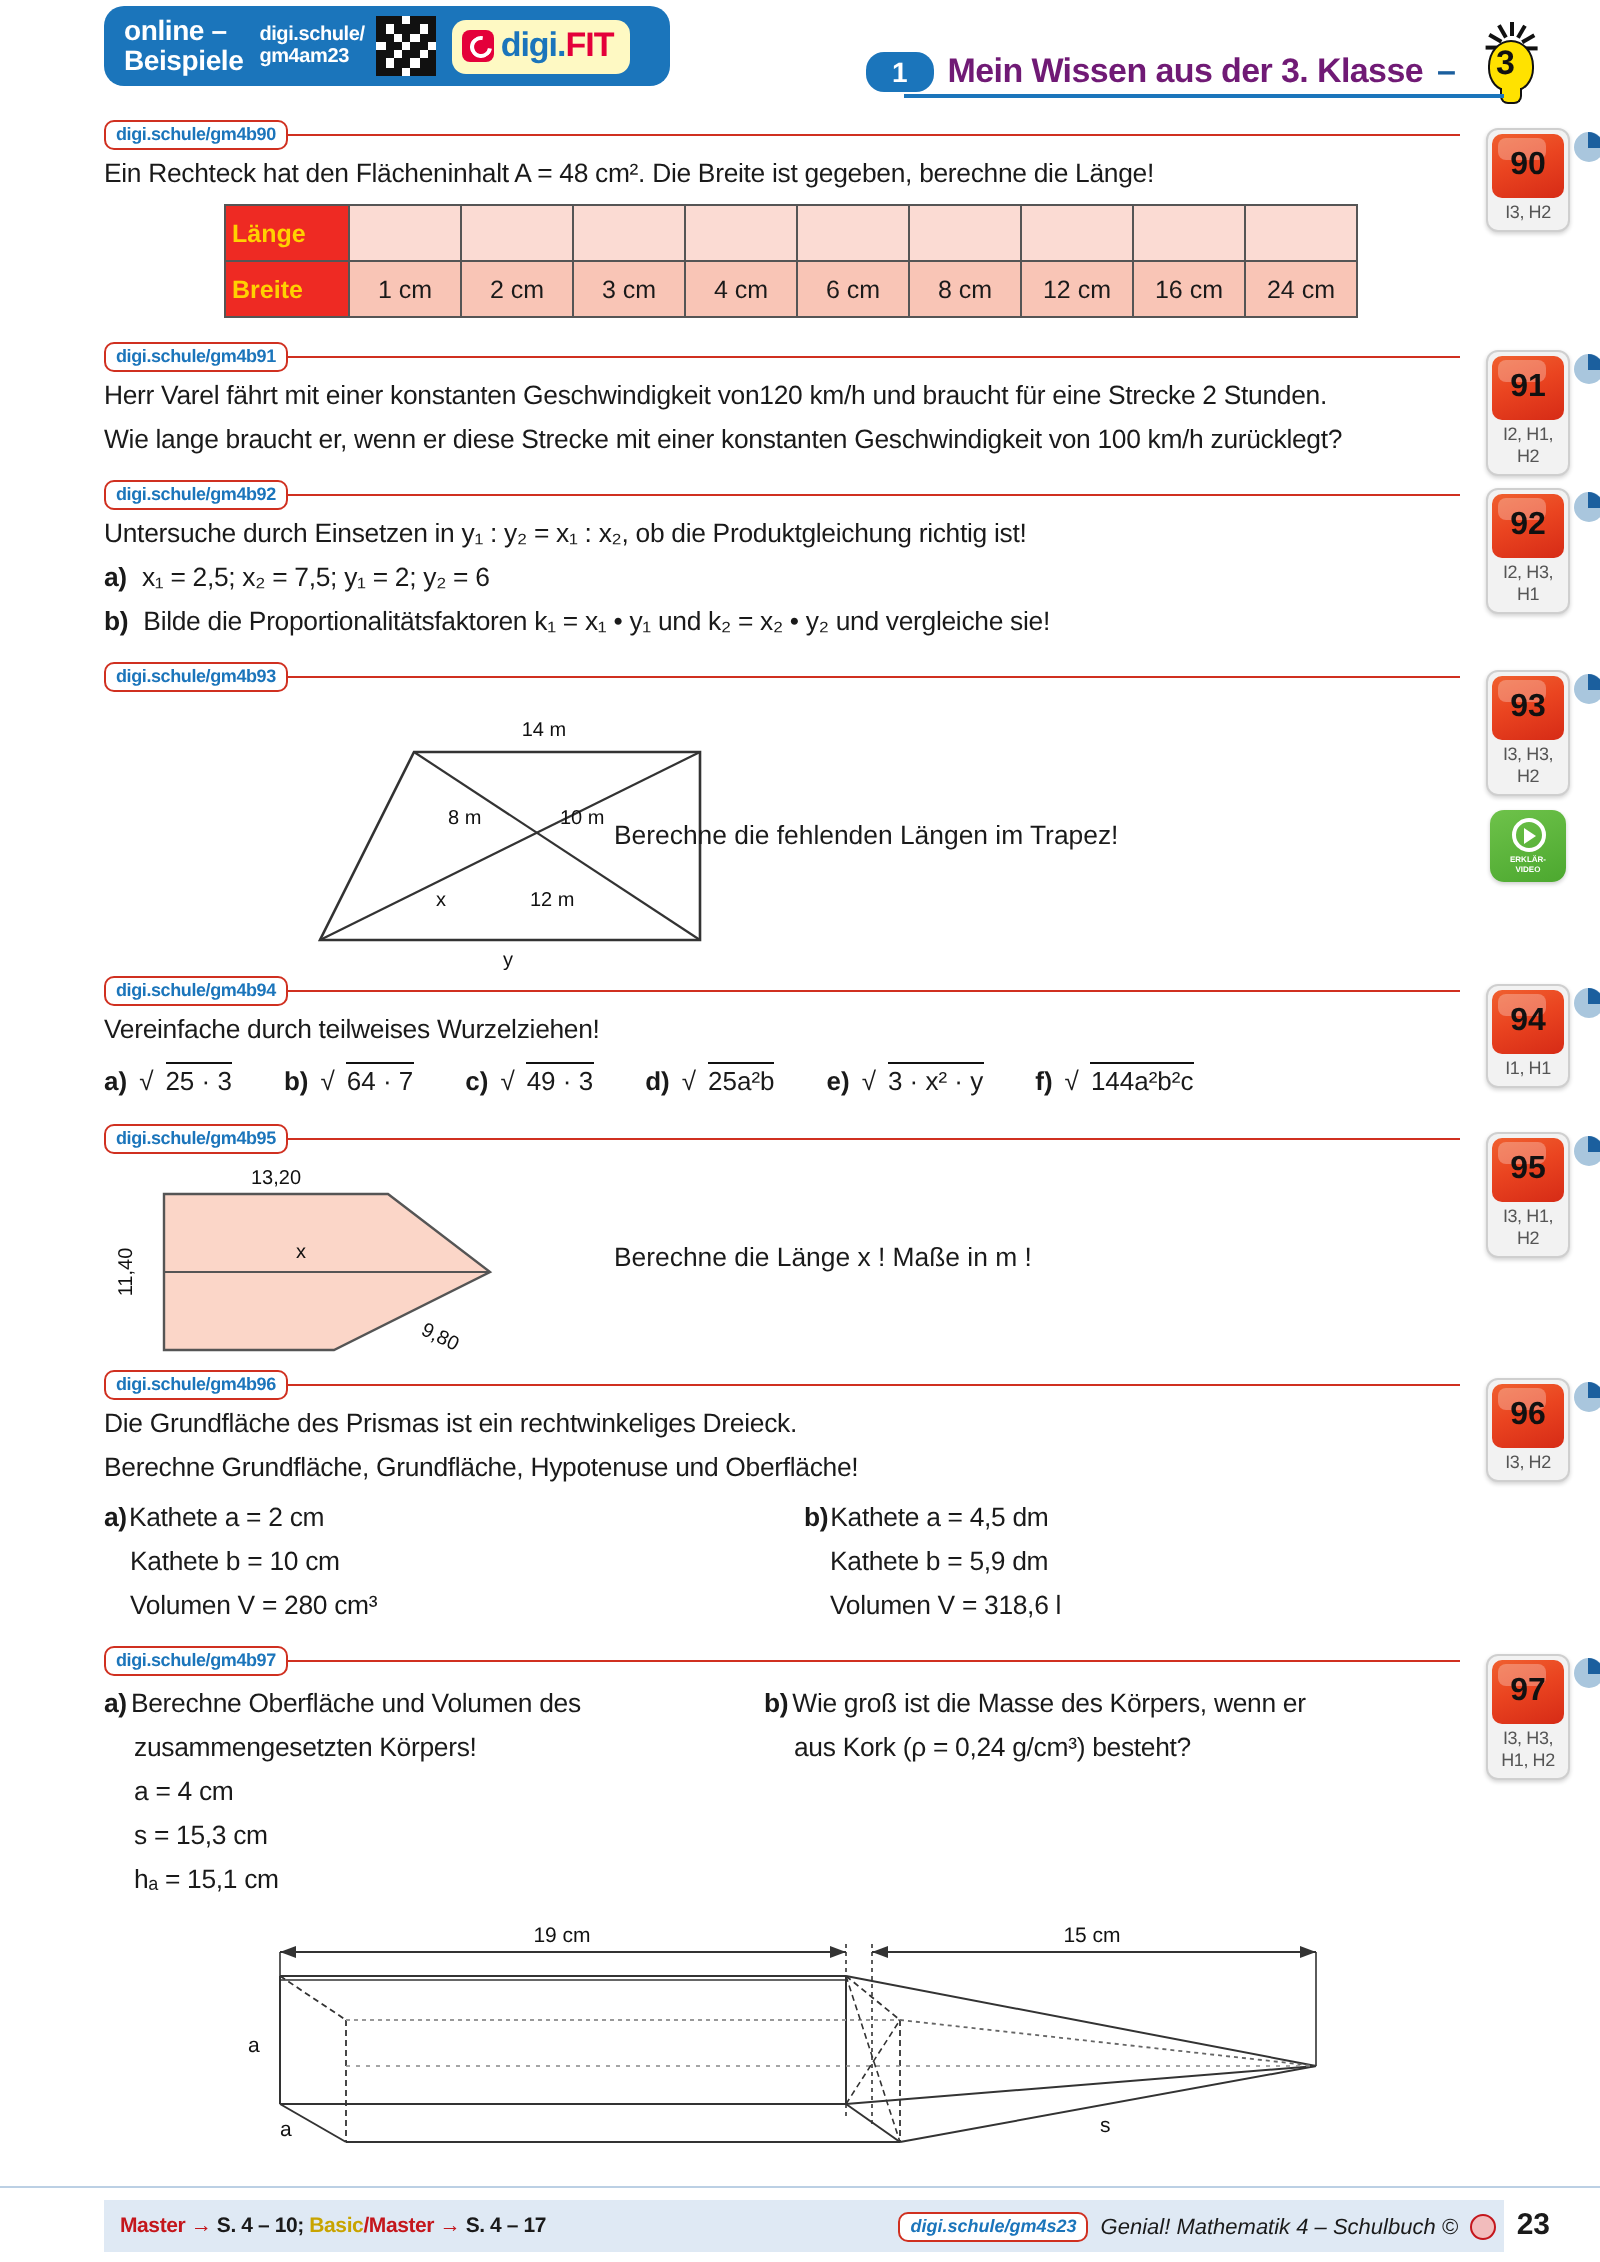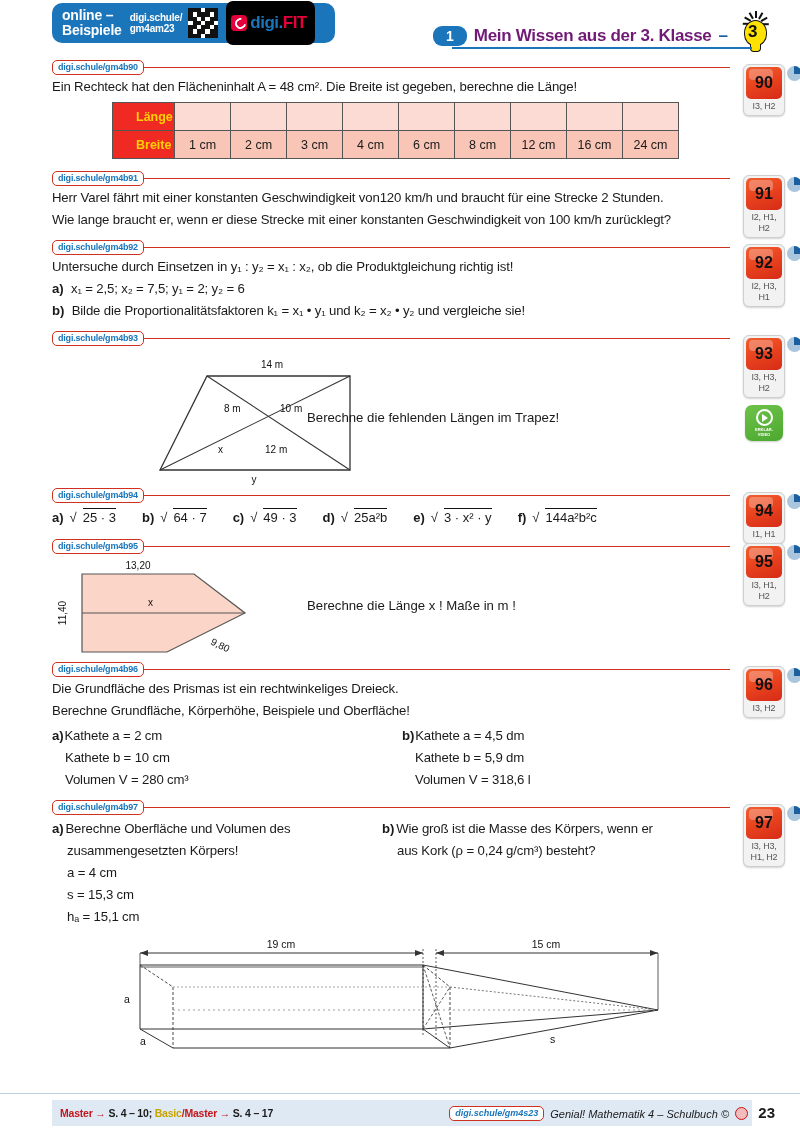--- a/index.html
+++ b/index.html
@@ -31,21 +31,21 @@
   .online-badge .ob-code {
     color:#fff; font-weight:bold; font-size:10px; line-height:11px;
     letter-spacing:-0.2px; margin-left:2px;
   }
   .qr {
     width:30px; height:30px; background:#fff; position:relative;
     display:grid; grid-template-columns:repeat(7,1fr); grid-template-rows:repeat(7,1fr);
   }
   .qr i { background:#111; }
   .digifit {
-    background:#000000; border-radius:7px; height:44px;
+    background:#fef9c3; border-radius:7px; height:27px;
     display:flex; align-items:center; padding:0 8px 0 5px; gap:3px;
     margin-left:2px;
   }
   .df-mark {
     width:16px;height:16px;background:#e4003a;border-radius:4px;
     position:relative;
   }
   .df-mark:after{
     content:""; position:absolute; left:4px; top:3px; width:7px;height:7px;
     border:2px solid #fff; border-right-color:transparent; border-radius:50%;
@@ -150,21 +150,21 @@
     width:0;height:0;border-left:6px solid #fff;border-top:4px solid transparent;
     border-bottom:4px solid transparent; margin-left:2px;
   }
   .videobtn .vl { color:#fff; font-size:4px; font-weight:bold; line-height:4.5px; text-align:center; margin-top:2px;}
 
   
   table.t90 { border-collapse:collapse; margin:5px 0 0 60px; }
   table.t90 td { border:1px solid #555; font-size:12.5px; text-align:center; height:28px; }
   table.t90 td.hd {
     background:#ee2a23; color:#ffd100; font-weight:bold; width:62px; text-align:left;
-    padding-left:23px;
+    padding-left:3px;
   }
   table.t90 td.c1 { background:#fbdbd3; width:56px; }
   table.t90 td.c2 { background:#f9c5b6; width:56px; }
 
   
   .geo { position:relative; }
   .sidetext { font-size:13.2px; }
 
   
   .footer {
@@ -412,20 +412,21 @@
         <span class="vl"><span>ERKLÄR-</span><br><span>VIDEO</span></span>
       </div>
     </div>
   </div>
 
   <div class="ex" style="margin-top:2px;">
     <div class="tagline">
       <div class="rule"></div>
       <div class="tag">digi.schule/gm4b94</div>
     </div>
+    <div class="ptext">Vereinfache durch teilweises Wurzelziehen!</div>
     <div style="display:flex;align-items:baseline;gap:26px;margin-top:6px;">
       <div style="display:flex;align-items:baseline;gap:6px;">
         <span class="pl" style="font-size:13px;">a)</span>
         <span style="font-size:13px;">√</span>
         <span style="font-size:13px;border-top:1.1px solid #111;padding-top:1px;">25 · 3</span>
       </div>
       <div style="display:flex;align-items:baseline;gap:6px;">
         <span class="pl" style="font-size:13px;">b)</span>
         <span style="font-size:13px;">√</span>
         <span style="font-size:13px;border-top:1.1px solid #111;padding-top:1px;">64 · 7</span>
@@ -490,21 +491,21 @@
       <span class="pie"></span>
     </div>
   </div>
 
   <div class="ex" style="margin-top:2px;">
     <div class="tagline">
       <div class="rule"></div>
       <div class="tag">digi.schule/gm4b96</div>
     </div>
     <div class="ptext">Die Grundfläche des Prismas ist ein rechtwinkeliges Dreieck.</div>
-    <div class="ptext">Berechne Grundfläche, Körperhöhe, Beispiele und Oberfläche!</div>
+    <div class="ptext">Berechne Grundfläche, Grundfläche, Hypotenuse und Oberfläche!</div>
     <div style="display:flex;margin-top:3px;">
       <div style="width:350px;">
         <div class="ptext">
           <span class="pl">a)</span><span style="margin-left:1px;">Kathete a = 2 cm</span>
         </div>
         <div class="ptext" style="padding-left:13px;">Kathete b = 10 cm</div>
         <div class="ptext" style="padding-left:13px;">Volumen V = 280 cm³</div>
       </div>
       <div>
         <div class="ptext">

